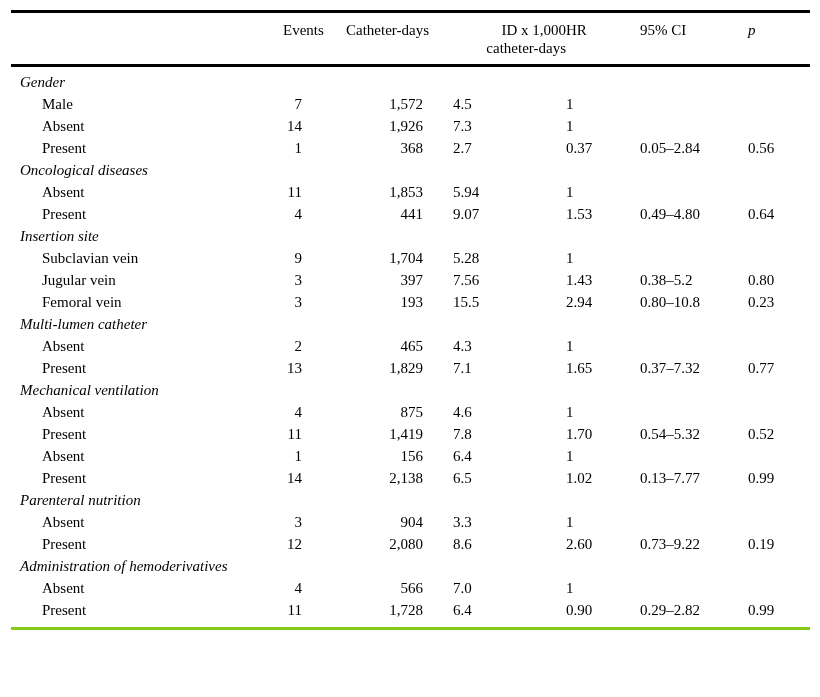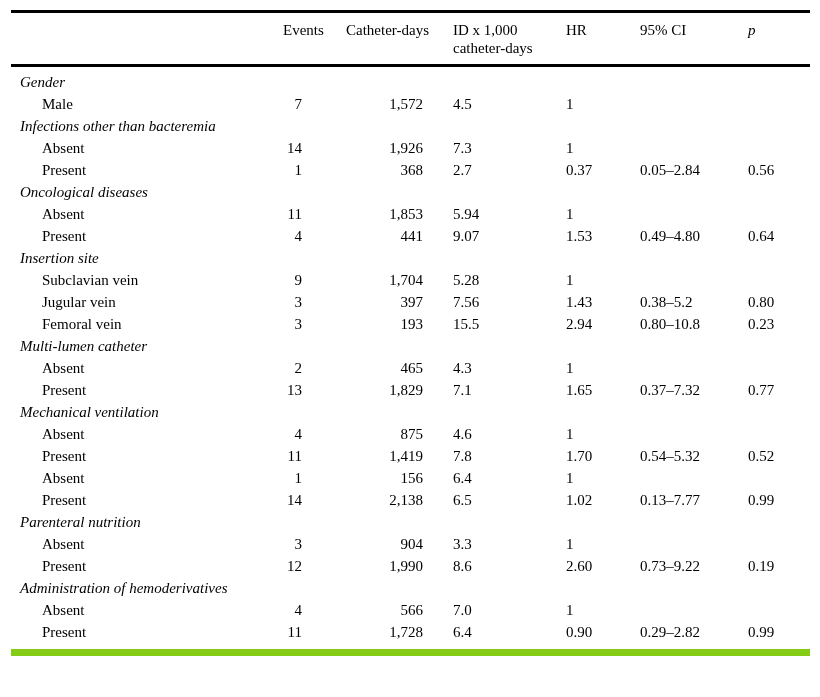--- a/index.html
+++ b/index.html
@@ -16,36 +16,36 @@
     position: absolute;
     left: 11px;
     top: 10px;
     width: 799px;
   }
   table.data-table {
     border-collapse: collapse;
     table-layout: fixed;
     width: 799px;
     border-top: 3px solid #000000;
-    border-bottom: 7px solid #84cc16;
+    border-bottom: 3px solid #84cc16;
   }
   td {
     padding: 0;
     vertical-align: top;
     font-size: 15px;
     white-space: nowrap;
     overflow: visible;
   }
   thead td {
     padding-top: 8px;
     padding-bottom: 7px;
     line-height: 18px;
     border-bottom: 3px solid #000000;
   }
-  thead td span { display: block; }
+  thead td span { display: block; text-align: right; }
   tbody td { line-height: 22px; }
   tbody tr:first-child td { padding-top: 4px; }
   tbody tr:last-child td { padding-bottom: 6px; }
   .section-label {
     font-style: italic;
     padding-left: 9px;
   }
   .c-label  { padding-left: 31px; margin-top: 36px; }
   .c-events { text-align: right; padding-right: 44px; }
   .c-cdays  { text-align: right; padding-right: 30px; }
@@ -87,23 +87,20 @@
         <tr>
           <td class="c-label">Male</td>
           <td class="c-events">7</td>
           <td class="c-cdays">1,572</td>
           <td class="c-id">4.5</td>
           <td class="c-hr">1</td>
           <td class="c-ci"></td>
           <td class="c-p"></td>
         </tr>
         <tr>
-          <td colspan="7" class="section-label">Infections other than bacteremia</td>
-        </tr>
-        <tr>
           <td class="c-label">Absent</td>
           <td class="c-events">14</td>
           <td class="c-cdays">1,926</td>
           <td class="c-id">7.3</td>
           <td class="c-hr">1</td>
           <td class="c-ci"></td>
           <td class="c-p"></td>
         </tr>
         <tr>
           <td class="c-label">Present</td>
@@ -233,21 +230,21 @@
           <td class="c-events">3</td>
           <td class="c-cdays">904</td>
           <td class="c-id">3.3</td>
           <td class="c-hr">1</td>
           <td class="c-ci"></td>
           <td class="c-p"></td>
         </tr>
         <tr>
           <td class="c-label">Present</td>
           <td class="c-events">12</td>
-          <td class="c-cdays">1,990</td>
+          <td class="c-cdays">2,080</td>
           <td class="c-id">8.6</td>
           <td class="c-hr">2.60</td>
           <td class="c-ci">0.73–9.22</td>
           <td class="c-p">0.19</td>
         </tr>
         <tr>
           <td colspan="7" class="section-label">Administration of hemoderivatives</td>
         </tr>
         <tr>
           <td class="c-label">Absent</td>

